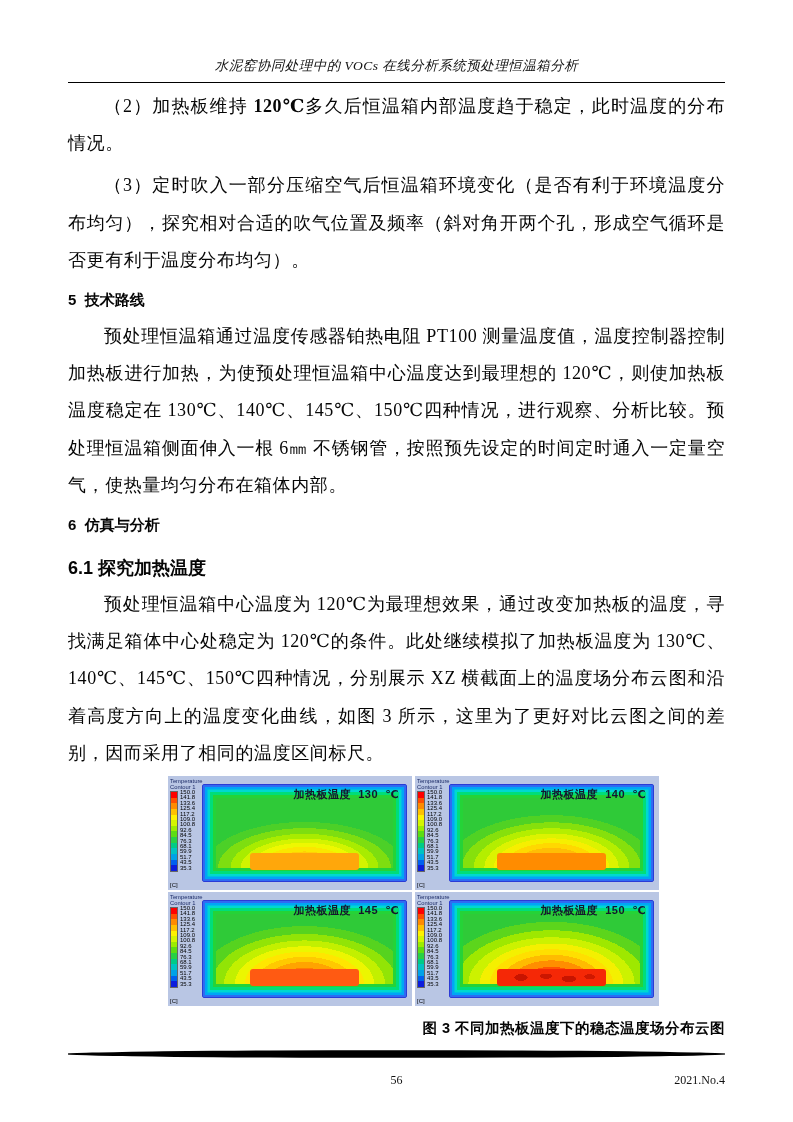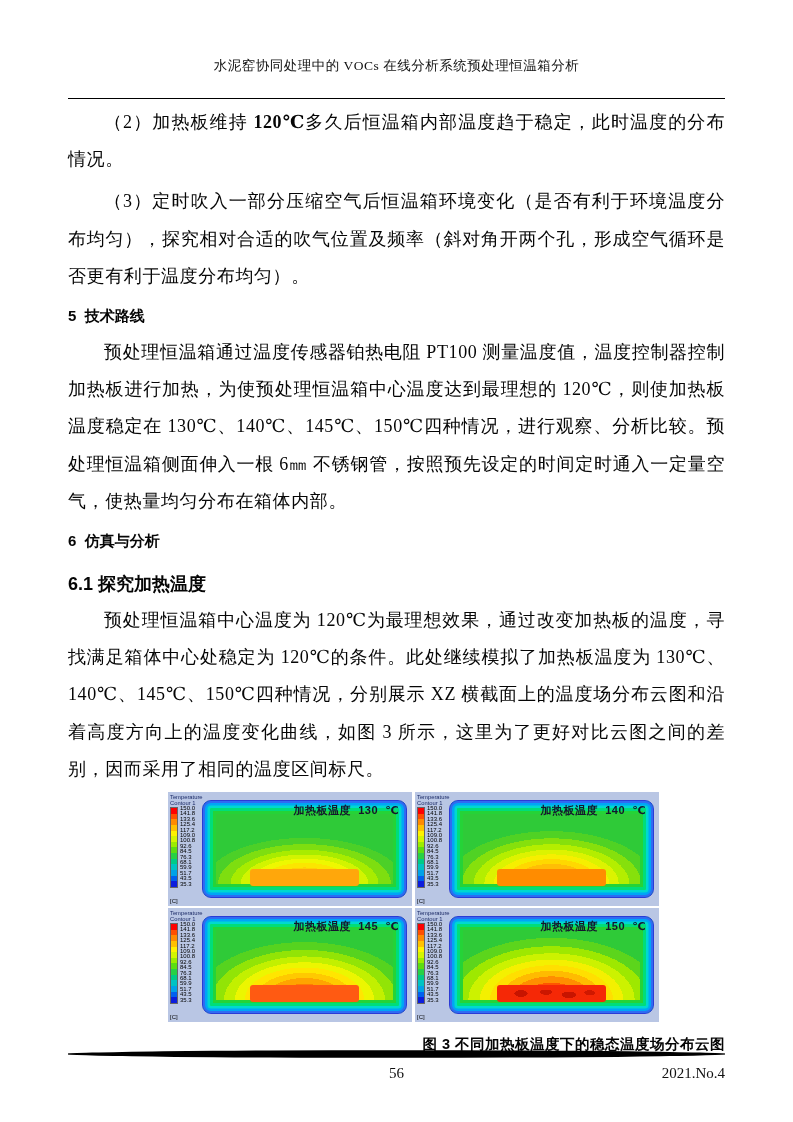--- a/index.html
+++ b/index.html
@@ -5,21 +5,21 @@
   html,body { margin:0; padding:0; background:#ffffff; }
   .page {
     position:relative; width:793px; height:1122px; background:#ffffff;
     font-family:"Liberation Serif","DejaVu Serif",serif; color:#000;
     overflow:hidden; margin:0 auto;
   }
   .content { position:absolute; left:68px; top:0; width:657px; }
 
   .running-header {
     margin-top:57px; text-align:center; font-size:13.5px; letter-spacing:0.5px;
-    padding-bottom:23px; border-bottom:1.6px solid #000; color:#111;
+    padding-bottom:7px; border-bottom:1.6px solid #000; color:#111;font-style:italic;
   }
 
   .body-para {
     margin:5px 0 0 0; font-size:18px; line-height:37.2px; letter-spacing:0.6px;
     text-align:justify; text-justify:inter-ideograph; text-indent:2em; color:#060606;
   }
   .body-para b { font-weight:700; }
 
   .h-sec {
     margin:7px 0 4px 0; font-size:15px; line-height:27px; font-weight:700;
@@ -50,21 +50,21 @@
       #ffc100 21.43% 28.57%, #fff200 28.57% 35.71%, #d4f500 35.71% 42.86%,
       #9cec00 42.86% 50%, #5cdd12 50% 57.14%, #27d145 57.14% 64.29%,
       #00cb87 64.29% 71.43%, #00c3c3 71.43% 78.57%, #00a2e8 78.57% 85.71%,
       #0060f0 85.71% 92.86%, #0c1ddd 92.86% 100%);
   }
   .legend-vals { margin-left:2px; color:#000; margin-top:-1px; }
   .legend-vals .lv { height:5.4px; line-height:5.6px; font-size:6px; white-space:nowrap; }
   .legend-unit { position:absolute; left:2px; bottom:2px; font-size:6px; color:#000; }
 
   .field {
-    flex:1; margin:8px 5px 8px 0; position:relative; border-radius:9px;
+    flex:1; margin:8px 5px 8px 0; position:relative; border-radius:2px;
     border:1px solid #2b3bd6; box-sizing:border-box;
     box-shadow:
       inset 0 0 0 2px  #2f6bf2,
       inset 0 0 0 4.5px #00a6f5,
       inset 0 0 0 7px  #00d8d0,
       inset 0 0 0 10px #00dd7a,
       inset 0 0 0 13px #25d337;
   }
   .panel-title {
     position:absolute; top:2px; right:7px; font-family:"Liberation Sans","DejaVu Sans",sans-serif;
@@ -95,22 +95,22 @@
       radial-gradient(11px 5px at 66% 58%, #c81400 0 65%, transparent 66%),
       radial-gradient(8px 4px at 85% 46%, #d01800 0 65%, transparent 66%); }
 
   .fig-caption {
     margin-top:13px; text-align:right; font-family:"Liberation Sans","DejaVu Sans",sans-serif;
     font-weight:700; font-size:14.5px; color:#050505; letter-spacing:0.5px;
   }
 
   
   .footer { position:absolute; left:68px; top:1045px; width:657px; }
-  .footer-row { position:relative; margin-top:2px; height:18px;
-    font-size:15px; color:#111; }
+  .footer-row { position:relative; margin-top:10px; height:18px;
+    font-size:12px; color:#111; }
   .pageno { position:absolute; left:0; right:0; text-align:center; }
   .issue { position:absolute; right:0; }
 </style>
 </head>
 <body>
 
 <div class="page">
   <div class="content">
 
     <div class="running-header">

